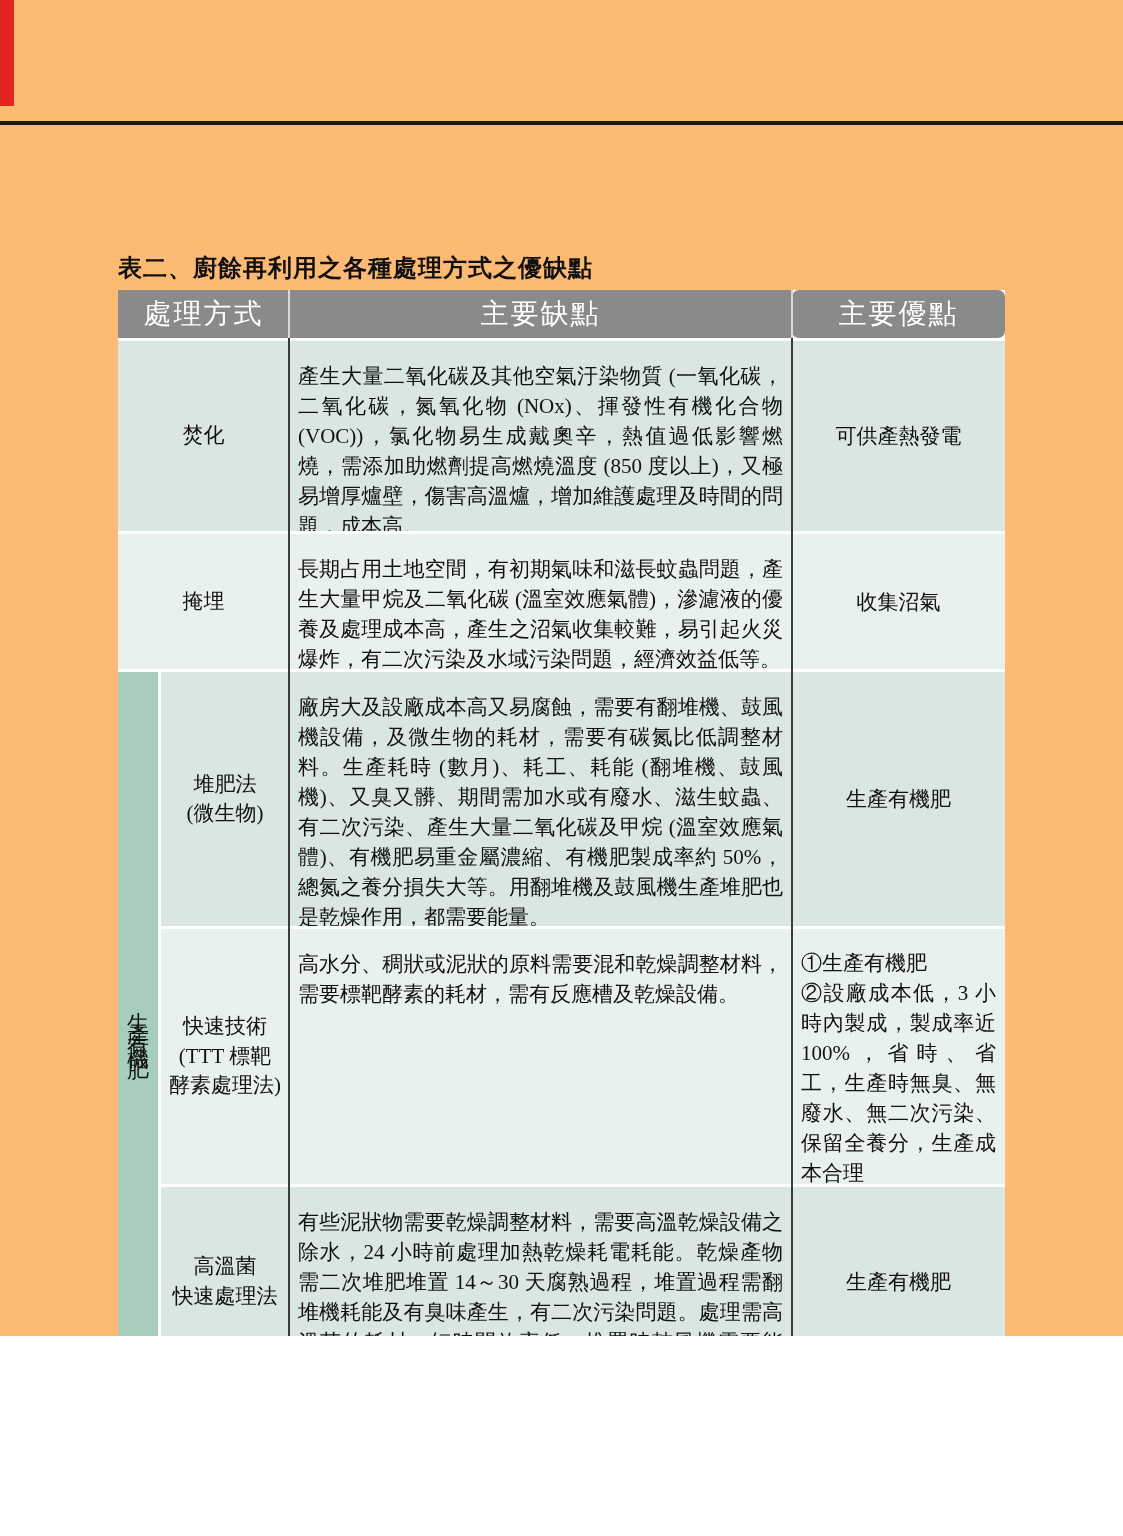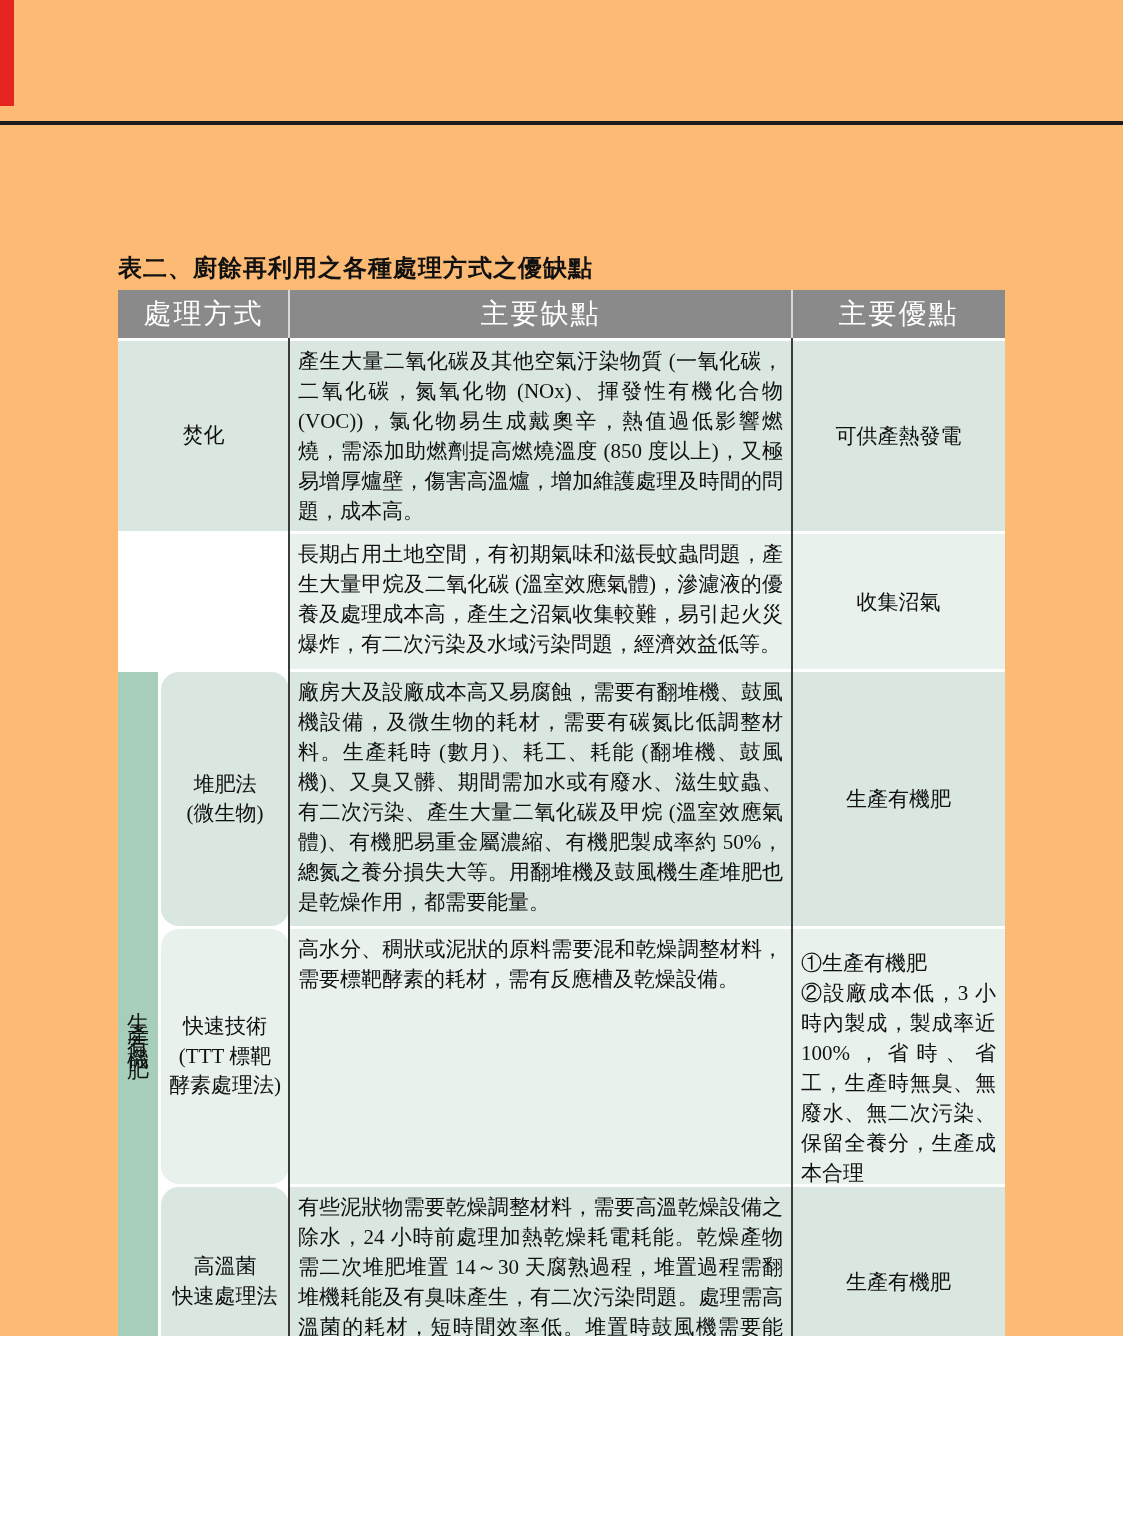--- a/index.html
+++ b/index.html
@@ -34,35 +34,35 @@
   }
   .cell{box-sizing:border-box;}
   .hdr{
     background:#8a8a8a;color:#ffffff;
     font-family:"Liberation Sans","DejaVu Sans",sans-serif;
     font-size:28px;letter-spacing:2px;
     display:flex;align-items:center;justify-content:center;
   }
   .hdr-method{grid-column:1/3;grid-row:1;}
   .hdr-cons{grid-column:3;grid-row:1;}
-  .hdr-pros{grid-column:4;grid-row:1;}
+  .hdr-pros{grid-column:4;grid-row:1;border-radius:7px;}
   .bg-sage{background:#d9e7e0;}
   .bg-light{background:#e9f1ec;}
   .method{
     display:flex;align-items:center;justify-content:center;
     text-align:center;font-size:21px;line-height:1.4;
     white-space:pre-line;
   }
   .m12{grid-column:1/3;}
-  .m2{grid-column:2;border-radius:18px;}
+  .m2{grid-column:2;}
   .cons{
     grid-column:3;
     font-size:21px;line-height:30px;
     text-align:justify;text-justify:inter-character;
-    padding:5px 9px;overflow:hidden;
+    padding:20px 9px;overflow:hidden;
   }
   .pros{
     grid-column:4;
     display:flex;align-items:center;justify-content:center;
     font-size:21px;line-height:30px;text-align:center;
   }
   .pros-multi{
     display:block;text-align:justify;text-justify:inter-character;
     padding:19px 9px;white-space:pre-line;overflow:hidden;
   }
@@ -111,20 +111,21 @@
   <div class="tbl">
 
     <div class="cell hdr hdr-method">處理方式</div>
     <div class="cell hdr hdr-cons">主要缺點</div>
     <div class="cell hdr hdr-pros">主要優點</div>
 
     <div class="cell method m12 r1 bg-sage">焚化</div>
     <div class="cell cons r1 bg-sage">產生大量二氧化碳及其他空氣汙染物質 (一氧化碳，二氧化碳，氮氧化物 (NOx)、揮發性有機化合物 (VOC))，氯化物易生成戴奧辛，熱值過低影響燃燒，需添加助燃劑提高燃燒溫度 (850 度以上)，又極易增厚爐壁，傷害高溫爐，增加維護處理及時間的問題，成本高。</div>
     <div class="cell pros r1 bg-sage">可供產熱發電</div>
 
+    <div class="cell method m12 r2 bg-light">掩埋</div>
     <div class="cell cons r2 bg-light">長期占用土地空間，有初期氣味和滋長蚊蟲問題，產生大量甲烷及二氧化碳 (溫室效應氣體)，滲濾液的優養及處理成本高，產生之沼氣收集較難，易引起火災爆炸，有二次污染及水域污染問題，經濟效益低等。</div>
     <div class="cell pros r2 bg-light">收集沼氣</div>
 
     <div class="cell group-band">
       <span class="group-label">生產有機肥</span>
     </div>
 
     <div class="cell method m2 r3 bg-sage">堆肥法
 (微生物)</div>
     <div class="cell cons r3 bg-sage">廠房大及設廠成本高又易腐蝕，需要有翻堆機、鼓風機設備，及微生物的耗材，需要有碳氮比低調整材料。生產耗時 (數月)、耗工、耗能 (翻堆機、鼓風機)、又臭又髒、期間需加水或有廢水、滋生蚊蟲、有二次污染、產生大量二氧化碳及甲烷 (溫室效應氣體)、有機肥易重金屬濃縮、有機肥製成率約 50%，總氮之養分損失大等。用翻堆機及鼓風機生產堆肥也是乾燥作用，都需要能量。</div>

